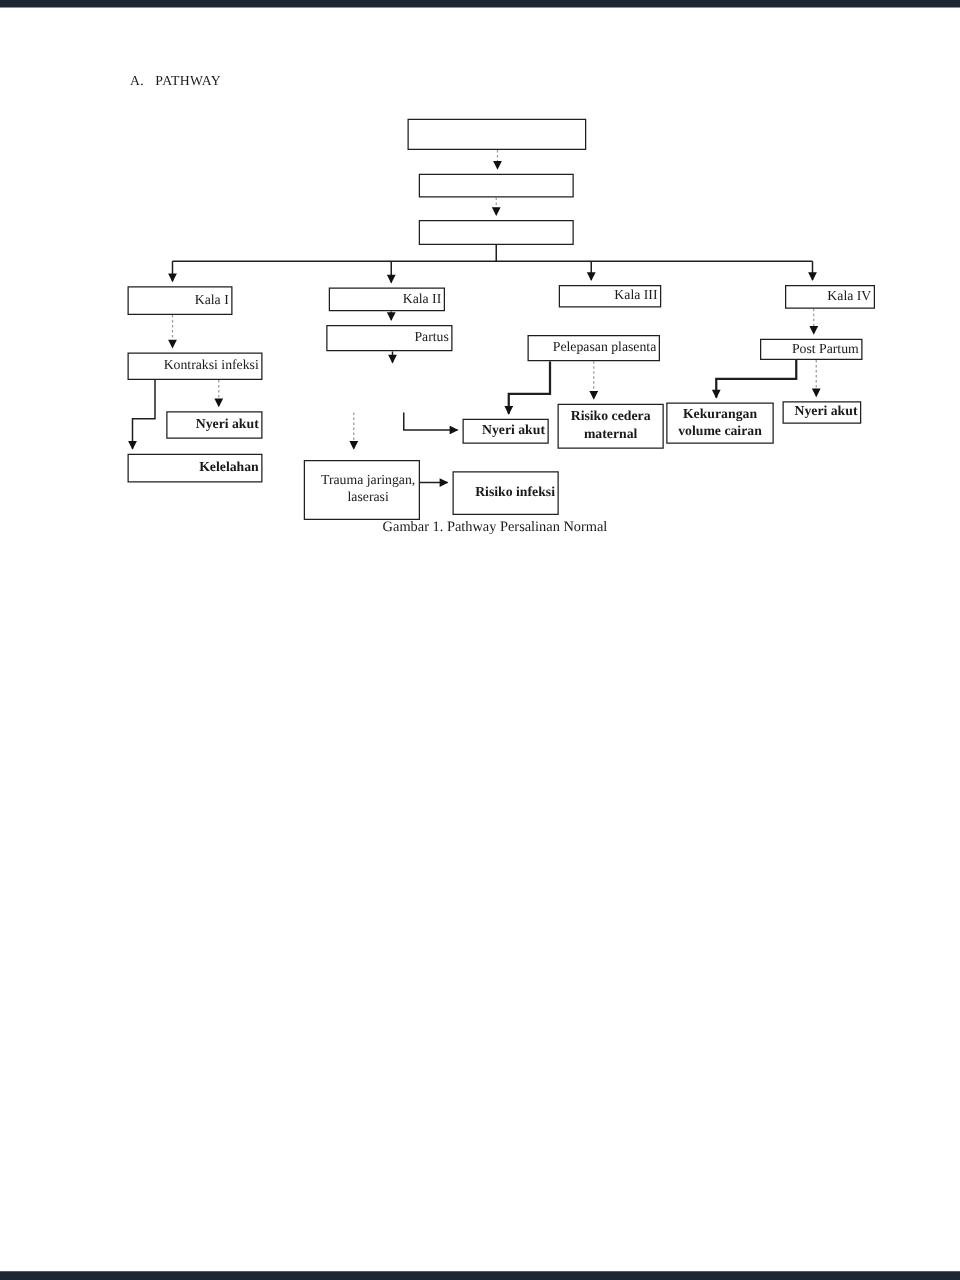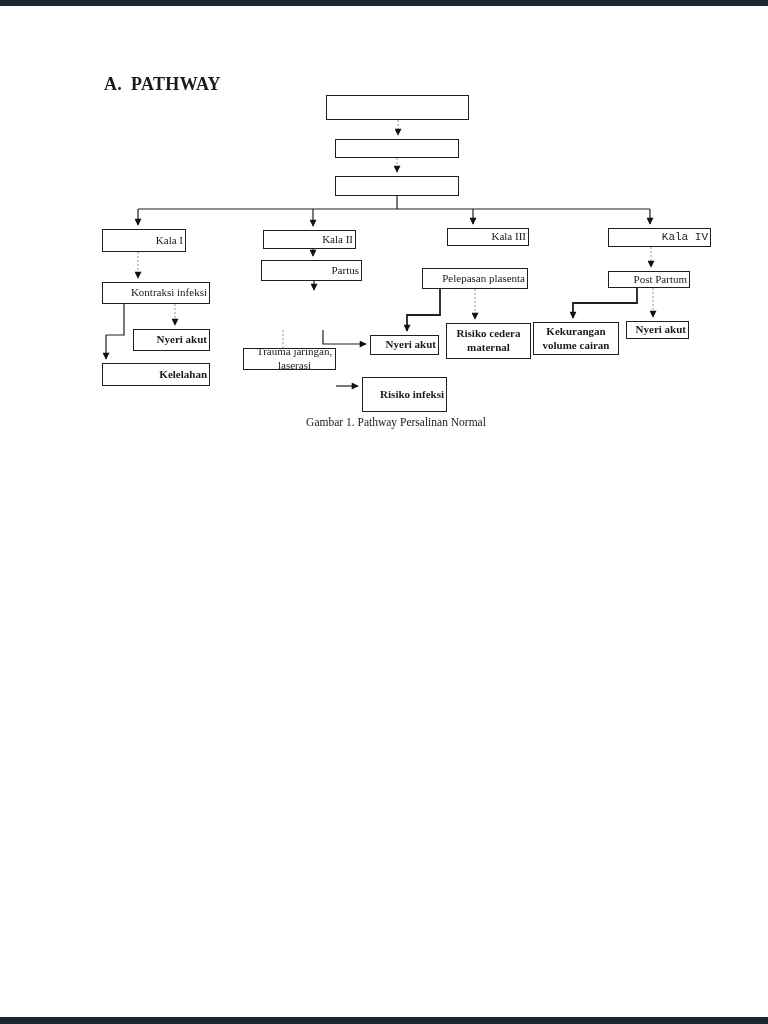--- a/index.html
+++ b/index.html
@@ -8,22 +8,22 @@
     width:768px;height:1024px;
     background:#ffffff;
     overflow:hidden;
     font-family:"Liberation Serif","DejaVu Serif",serif;
     color:#1a1a1a;
   }
   .viewer-bar{position:absolute;left:0;width:768px;background:#1c2733;}
   .viewer-bar.top{top:0;height:6px;}
   .viewer-bar.bottom{bottom:0;height:7px;}
   .heading{
-    position:absolute;left:104px;top:74px;
-    font-size:18px;font-weight:bold;letter-spacing:.3px;
+    position:absolute;left:104px;top:59px;
+    font-size:11px;font-weight:normal;letter-spacing:.3px;
   }
   .heading .num{margin-right:9px;}
   .node{
     position:absolute;
     border:1.6px solid #1f1f1f;
     background:#ffffff;
     display:flex;align-items:center;justify-content:flex-end;
     text-align:center;
     font-size:11px;line-height:1.25;
     box-sizing:border-box;
@@ -92,38 +92,38 @@
 
   <div class="node" style="left:102px;top:229px;width:84px;height:23px;">
       <span>Kala I</span>
     </div>
   <div class="node" style="left:263px;top:230px;width:93px;height:19px;">
       <span>Kala II</span>
     </div>
   <div class="node" style="left:447px;top:228px;width:82px;height:18px;">
       <span>Kala III</span>
     </div>
-  <div class="node" style="left:608px;top:228px;width:103px;height:19px;font-family:Liberation Mono, monospace;">
+  <div class="node" style="left:628px;top:228px;width:72px;height:19px;">
       <span>Kala IV</span>
     </div>
 
   <div class="node" style="left:102px;top:282px;width:108px;height:22px;">
       <span>Kontraksi infeksi</span>
     </div>
   <div class="node bold" style="left:133px;top:329px;width:77px;height:22px;">
       <span>Nyeri akut</span>
     </div>
   <div class="node bold" style="left:102px;top:363px;width:108px;height:23px;">
       <span>Kelelahan</span>
     </div>
 
   <div class="node" style="left:261px;top:260px;width:101px;height:21px;">
       <span>Partus</span>
     </div>
-  <div class="node" style="left:243px;top:348px;width:93px;height:22px;padding-left:12px;">
+  <div class="node" style="left:243px;top:368px;width:93px;height:48px;padding-left:12px;">
       <span>Trauma jaringan, laserasi</span>
     </div>
   <div class="node bold" style="left:370px;top:335px;width:69px;height:20px;">
       <span>Nyeri akut</span>
     </div>
   <div class="node bold" style="left:362px;top:377px;width:85px;height:35px;">
       <span>Risiko infeksi</span>
     </div>
 
   <div class="node" style="left:422px;top:268px;width:106px;height:21px;">

